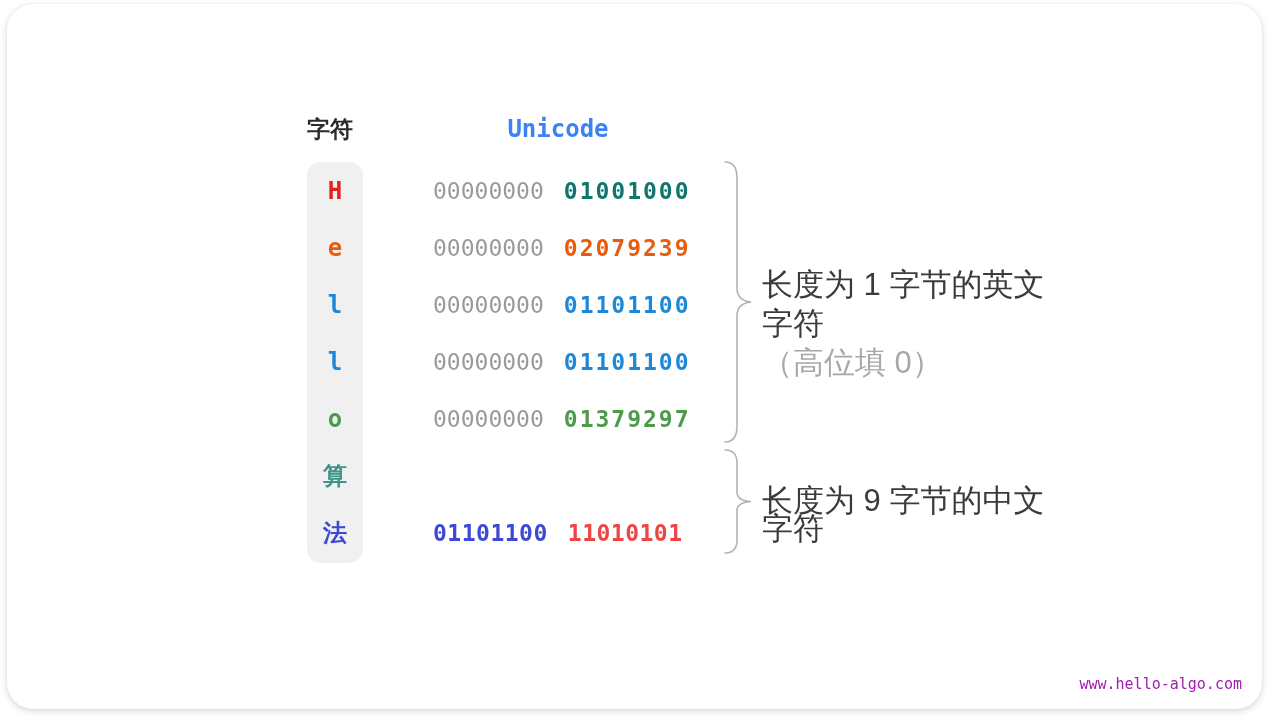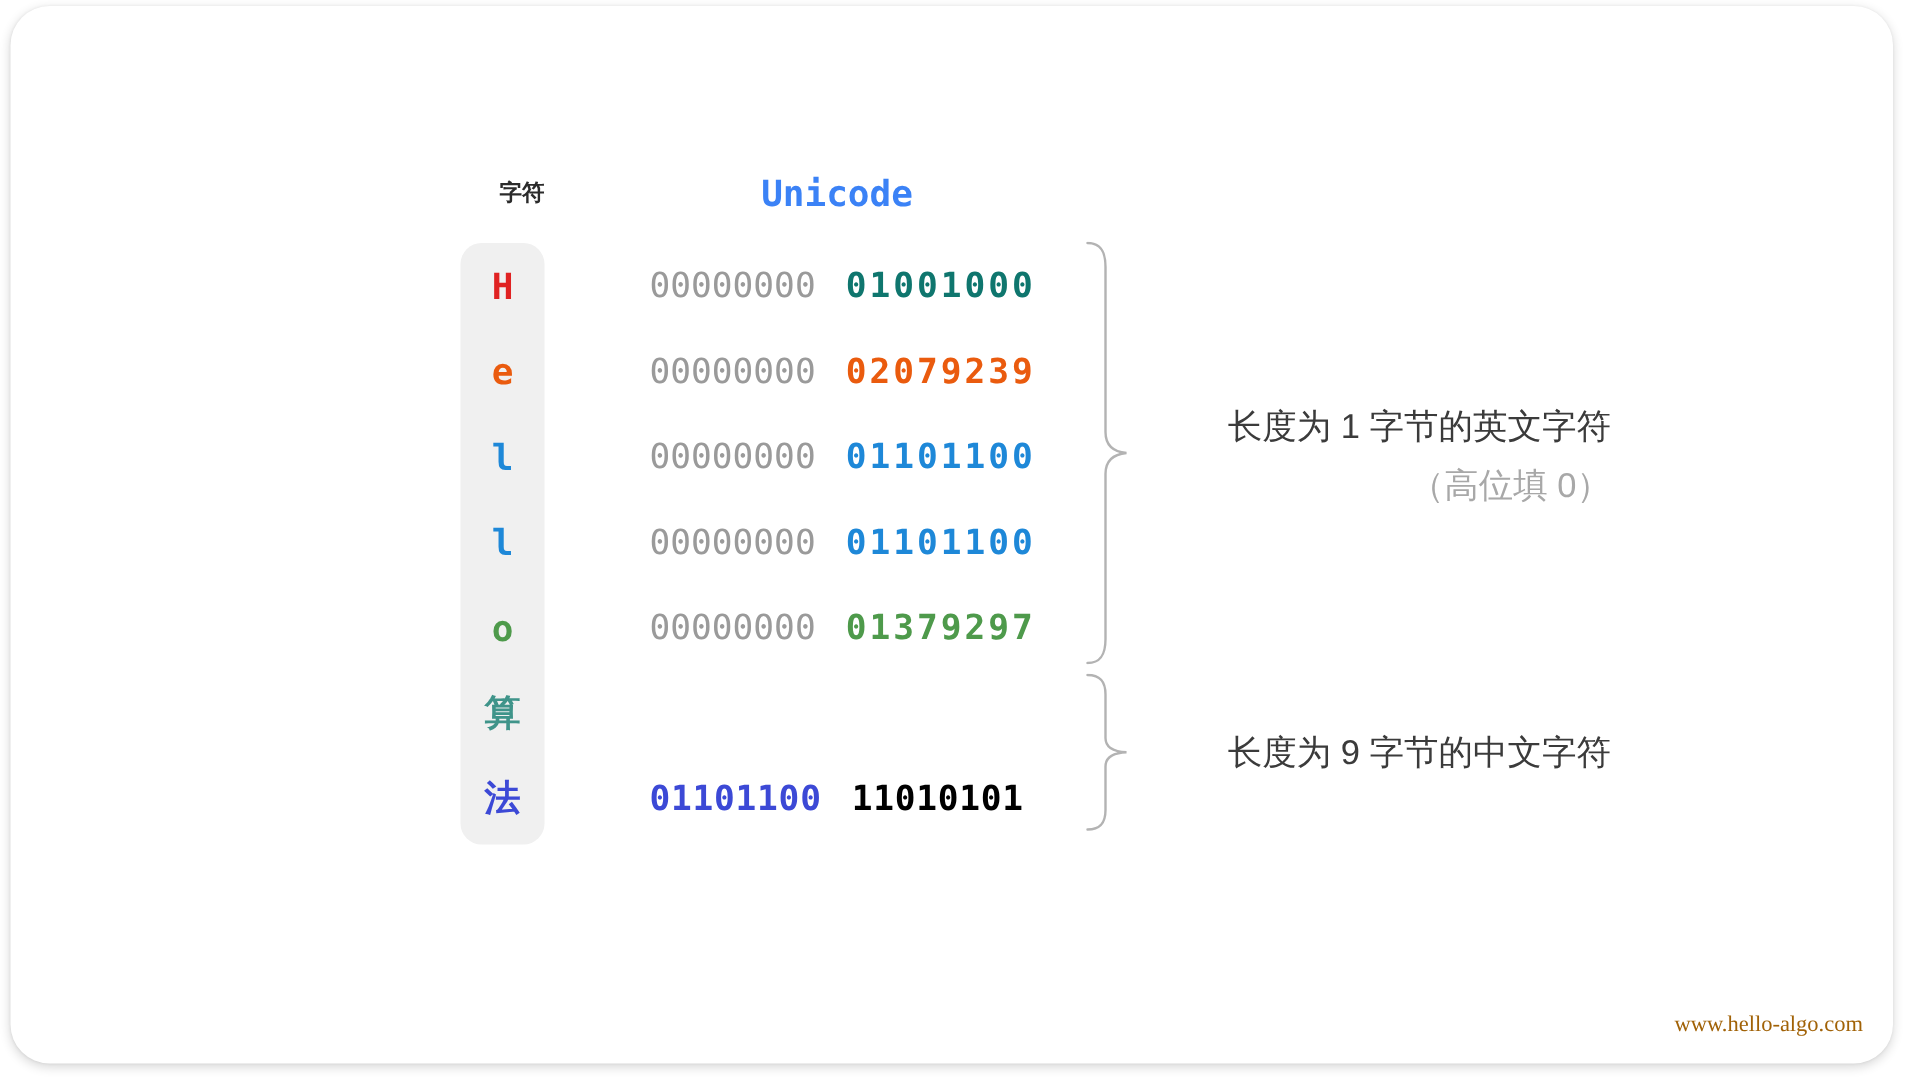--- a/index.html
+++ b/index.html
@@ -17,22 +17,22 @@
     position: absolute;
     left: 7px; top: 4px;
     width: 1255px; height: 705px;
     background: #ffffff;
     border-radius: 26px;
     box-shadow: 0 2px 7px rgba(0,0,0,0.16), 0 0 2px rgba(0,0,0,0.06);
   }
 
   .header-char {
     position: absolute; left: 307px; top: 116px; width: 56px;
-    text-align: right;
-    font-weight: bold; font-size: 15px; line-height: 26px;
+    text-align: left;
+    font-weight: bold; font-size: 23px; line-height: 26px;
   }
   .header-unicode {
     position: absolute; left: 433px; top: 115px; width: 250px;
     text-align: center;
     font-family: "DejaVu Sans Mono", monospace;
     font-weight: bold; font-size: 24px; line-height: 28px;
   }
 
   .char-col-bg {
     position: absolute; left: 307px; top: 162px;
@@ -62,22 +62,22 @@
   .byte-strong { font-weight: bold; letter-spacing: 2px; }
   .byte-cjk   { font-weight: bold; letter-spacing: 0.5px; }
 
   .brace { position: absolute; left: 722px; }
   .brace-1 { top: 161px; }
   .brace-2 { top: 449px; }
   .brace svg { display: block; }
 
   .anno {
     position: absolute; left: 762px; width: 312px;
-    text-align: right;
-    font-size: 23px;
+    text-align: left;
+    font-size: 31px;
   }
   .anno-1 { top: 265px; line-height: 39px; }
   .anno-1 .muted { font-weight: normal; }
   .anno-2 { top: 487px; line-height: 28px; }
 
   .watermark {
     position: absolute; right: 38px; top: 675px;
     font-family: "DejaVu Sans Mono", monospace;
     font-size: 15px;
   }
@@ -135,21 +135,21 @@
   </div>
 
   <div class="row r5">
     <div class="char-cell cjk" style="color: rgb(63, 148, 138);">算</div>
   </div>
 
   <div class="row r6">
     <div class="char-cell cjk" style="color: rgb(60, 73, 214);">法</div>
     <div class="bytes">
       <span class="byte byte-cjk" style="color: rgb(60, 73, 214);">01101100</span>
-      <span class="byte byte-cjk" style="color: #000000;">11010101</span>
+      <span class="byte byte-cjk" style="color: #ef4444;">11010101</span>
     </div>
   </div>
 
   <div class="brace brace-1" style="color: rgb(179, 179, 179);">
     <svg width="32" height="282" viewBox="0 0 32 282" fill="none">
       <path d="M 3 1 C 12 1 15 7 15 17 L 15 127 C 15 134 18 140 29 141 C 18 142 15 148 15 155 L 15 265 C 15 275 12 281 3 281" stroke="currentColor" stroke-width="1.6" fill="none" stroke-linecap="round"></path>
     </svg>
   </div>
 
   <div class="brace brace-2" style="color: rgb(179, 179, 179);">
@@ -158,14 +158,14 @@
     </svg>
   </div>
 
   <div class="anno anno-1">
     <div style="color: rgb(59, 59, 59);">长度为 1 字节的英文字符</div>
     <div class="muted" style="color: rgb(168, 168, 168);">（高位填 0）</div>
   </div>
 
   <div class="anno anno-2" style="color: rgb(59, 59, 59);">长度为 9 字节的中文字符</div>
 
-  <div class="watermark" style="color: #a16207; font-family: Liberation Serif, serif;">www.hello-algo.com</div>
+  <div class="watermark" style="color: #a21caf;">www.hello-algo.com</div>
 </div>
 
 </body></html>

